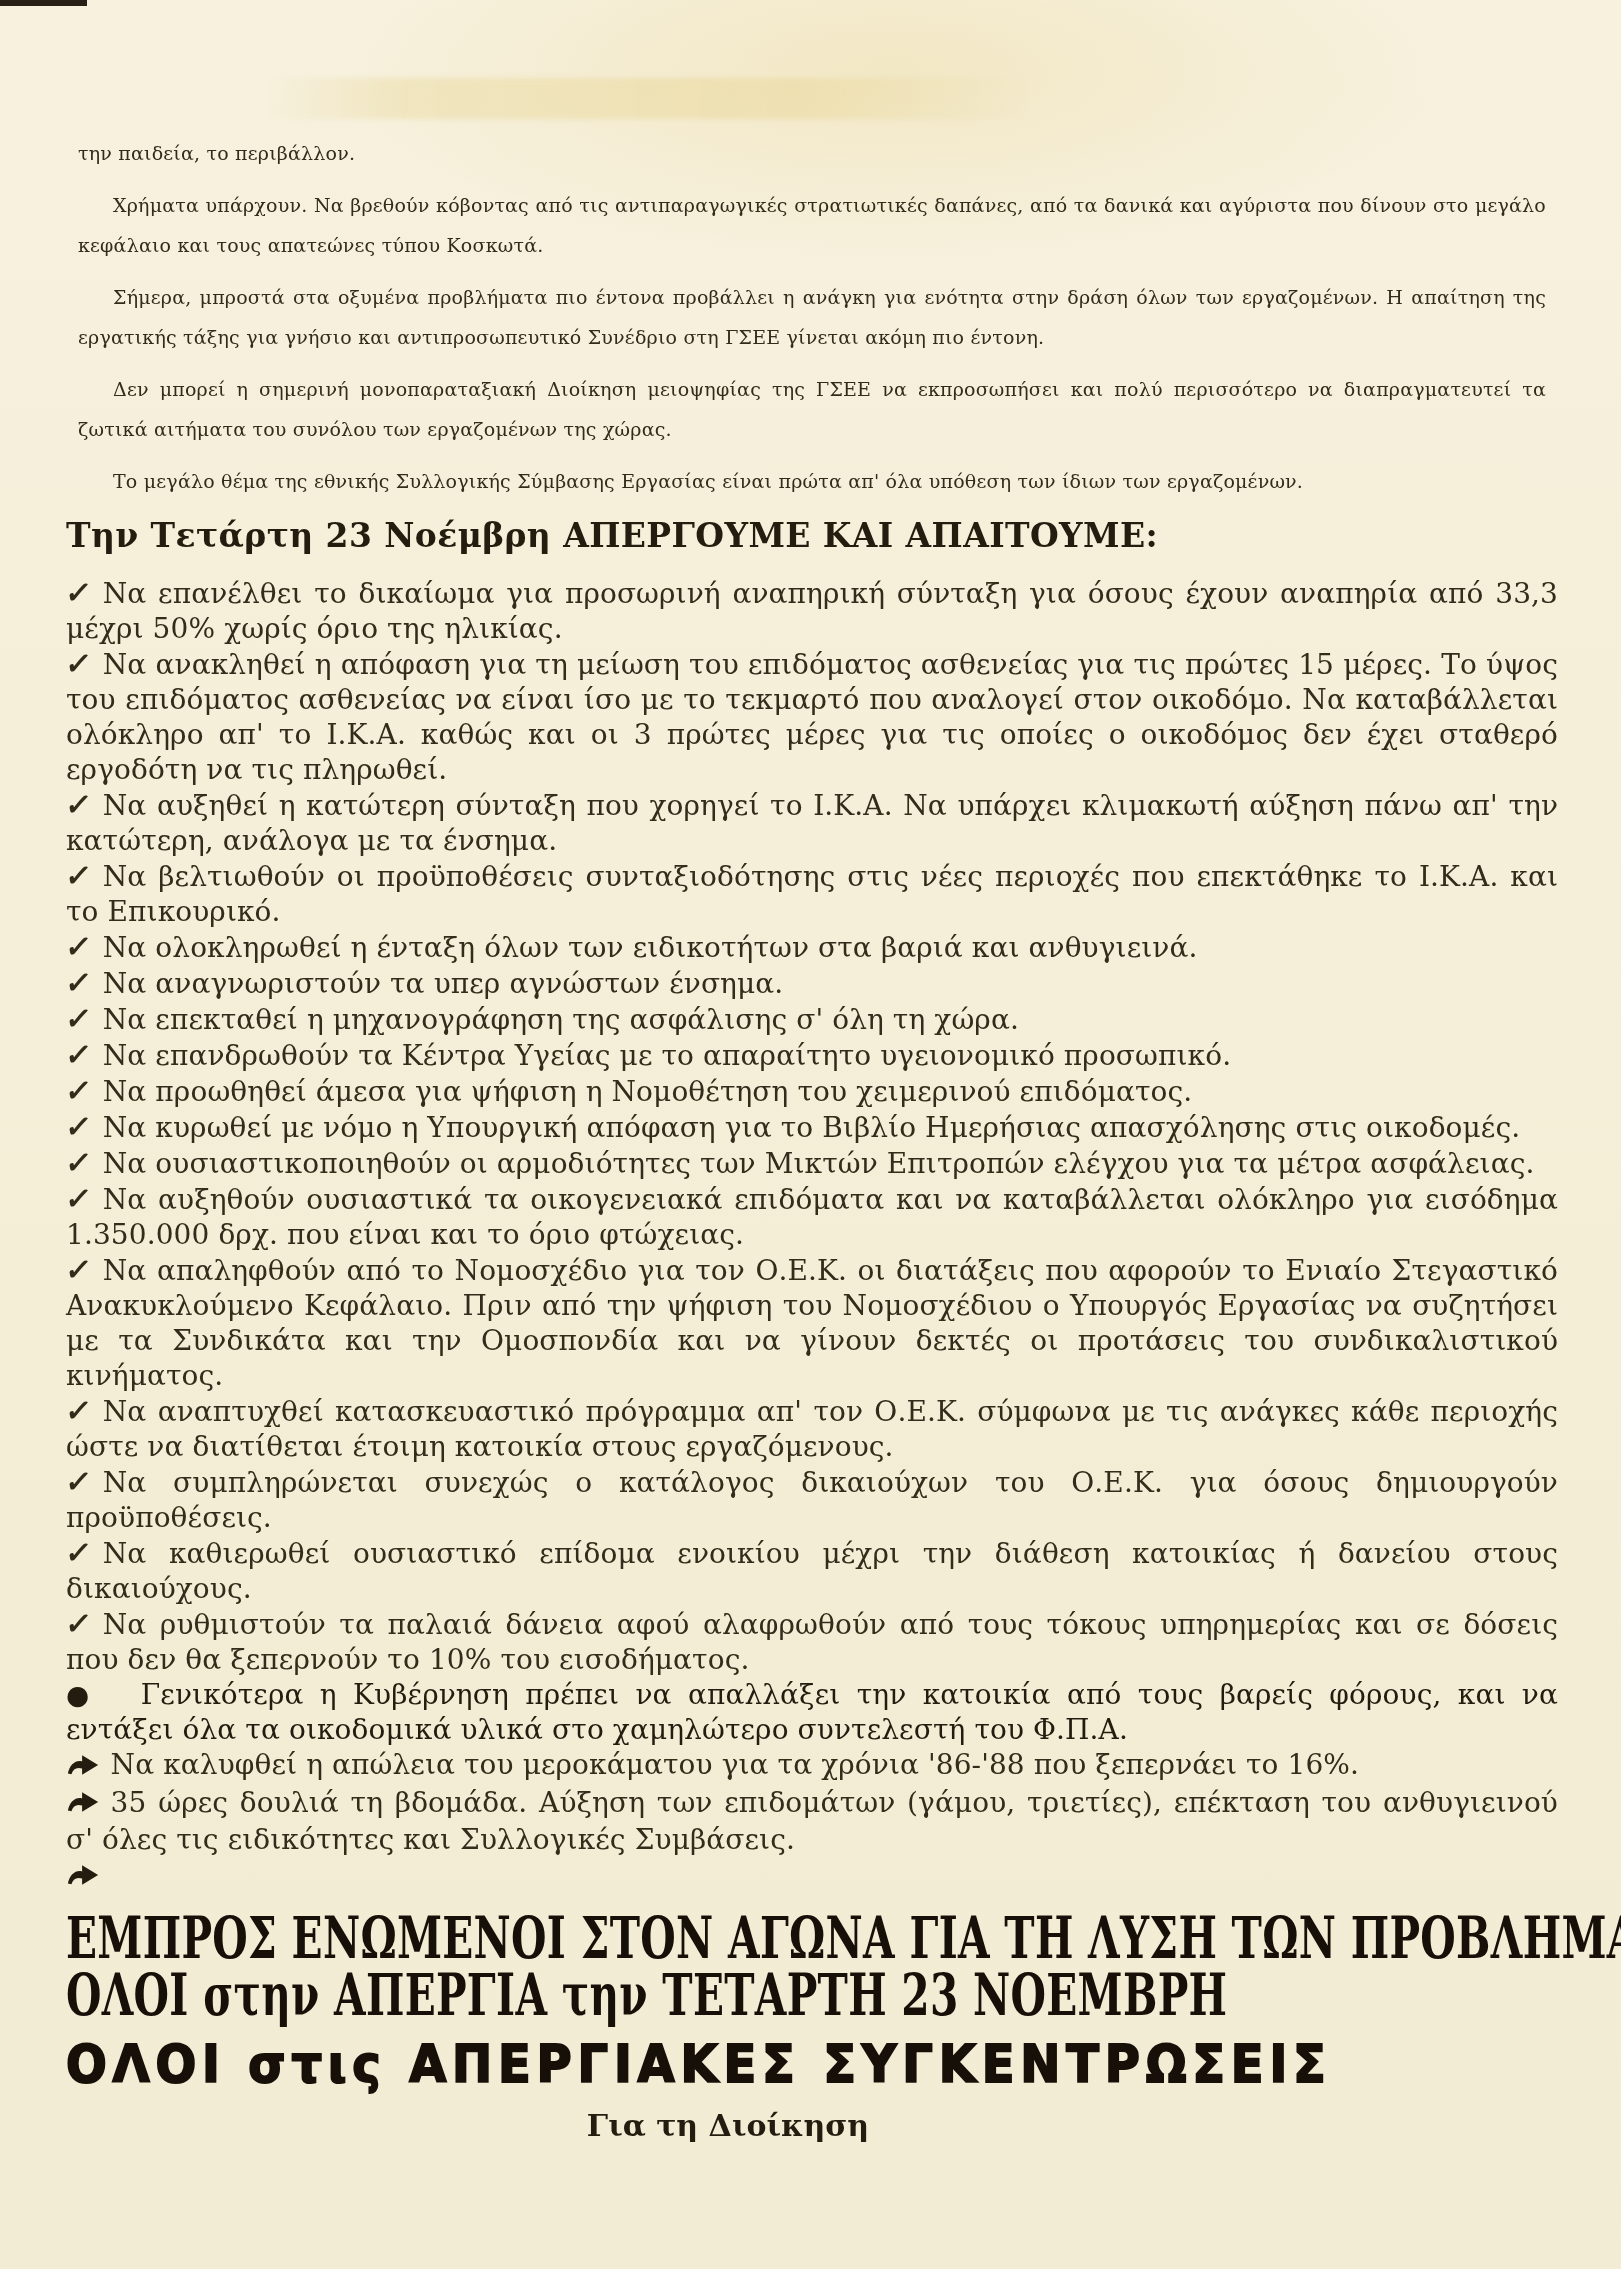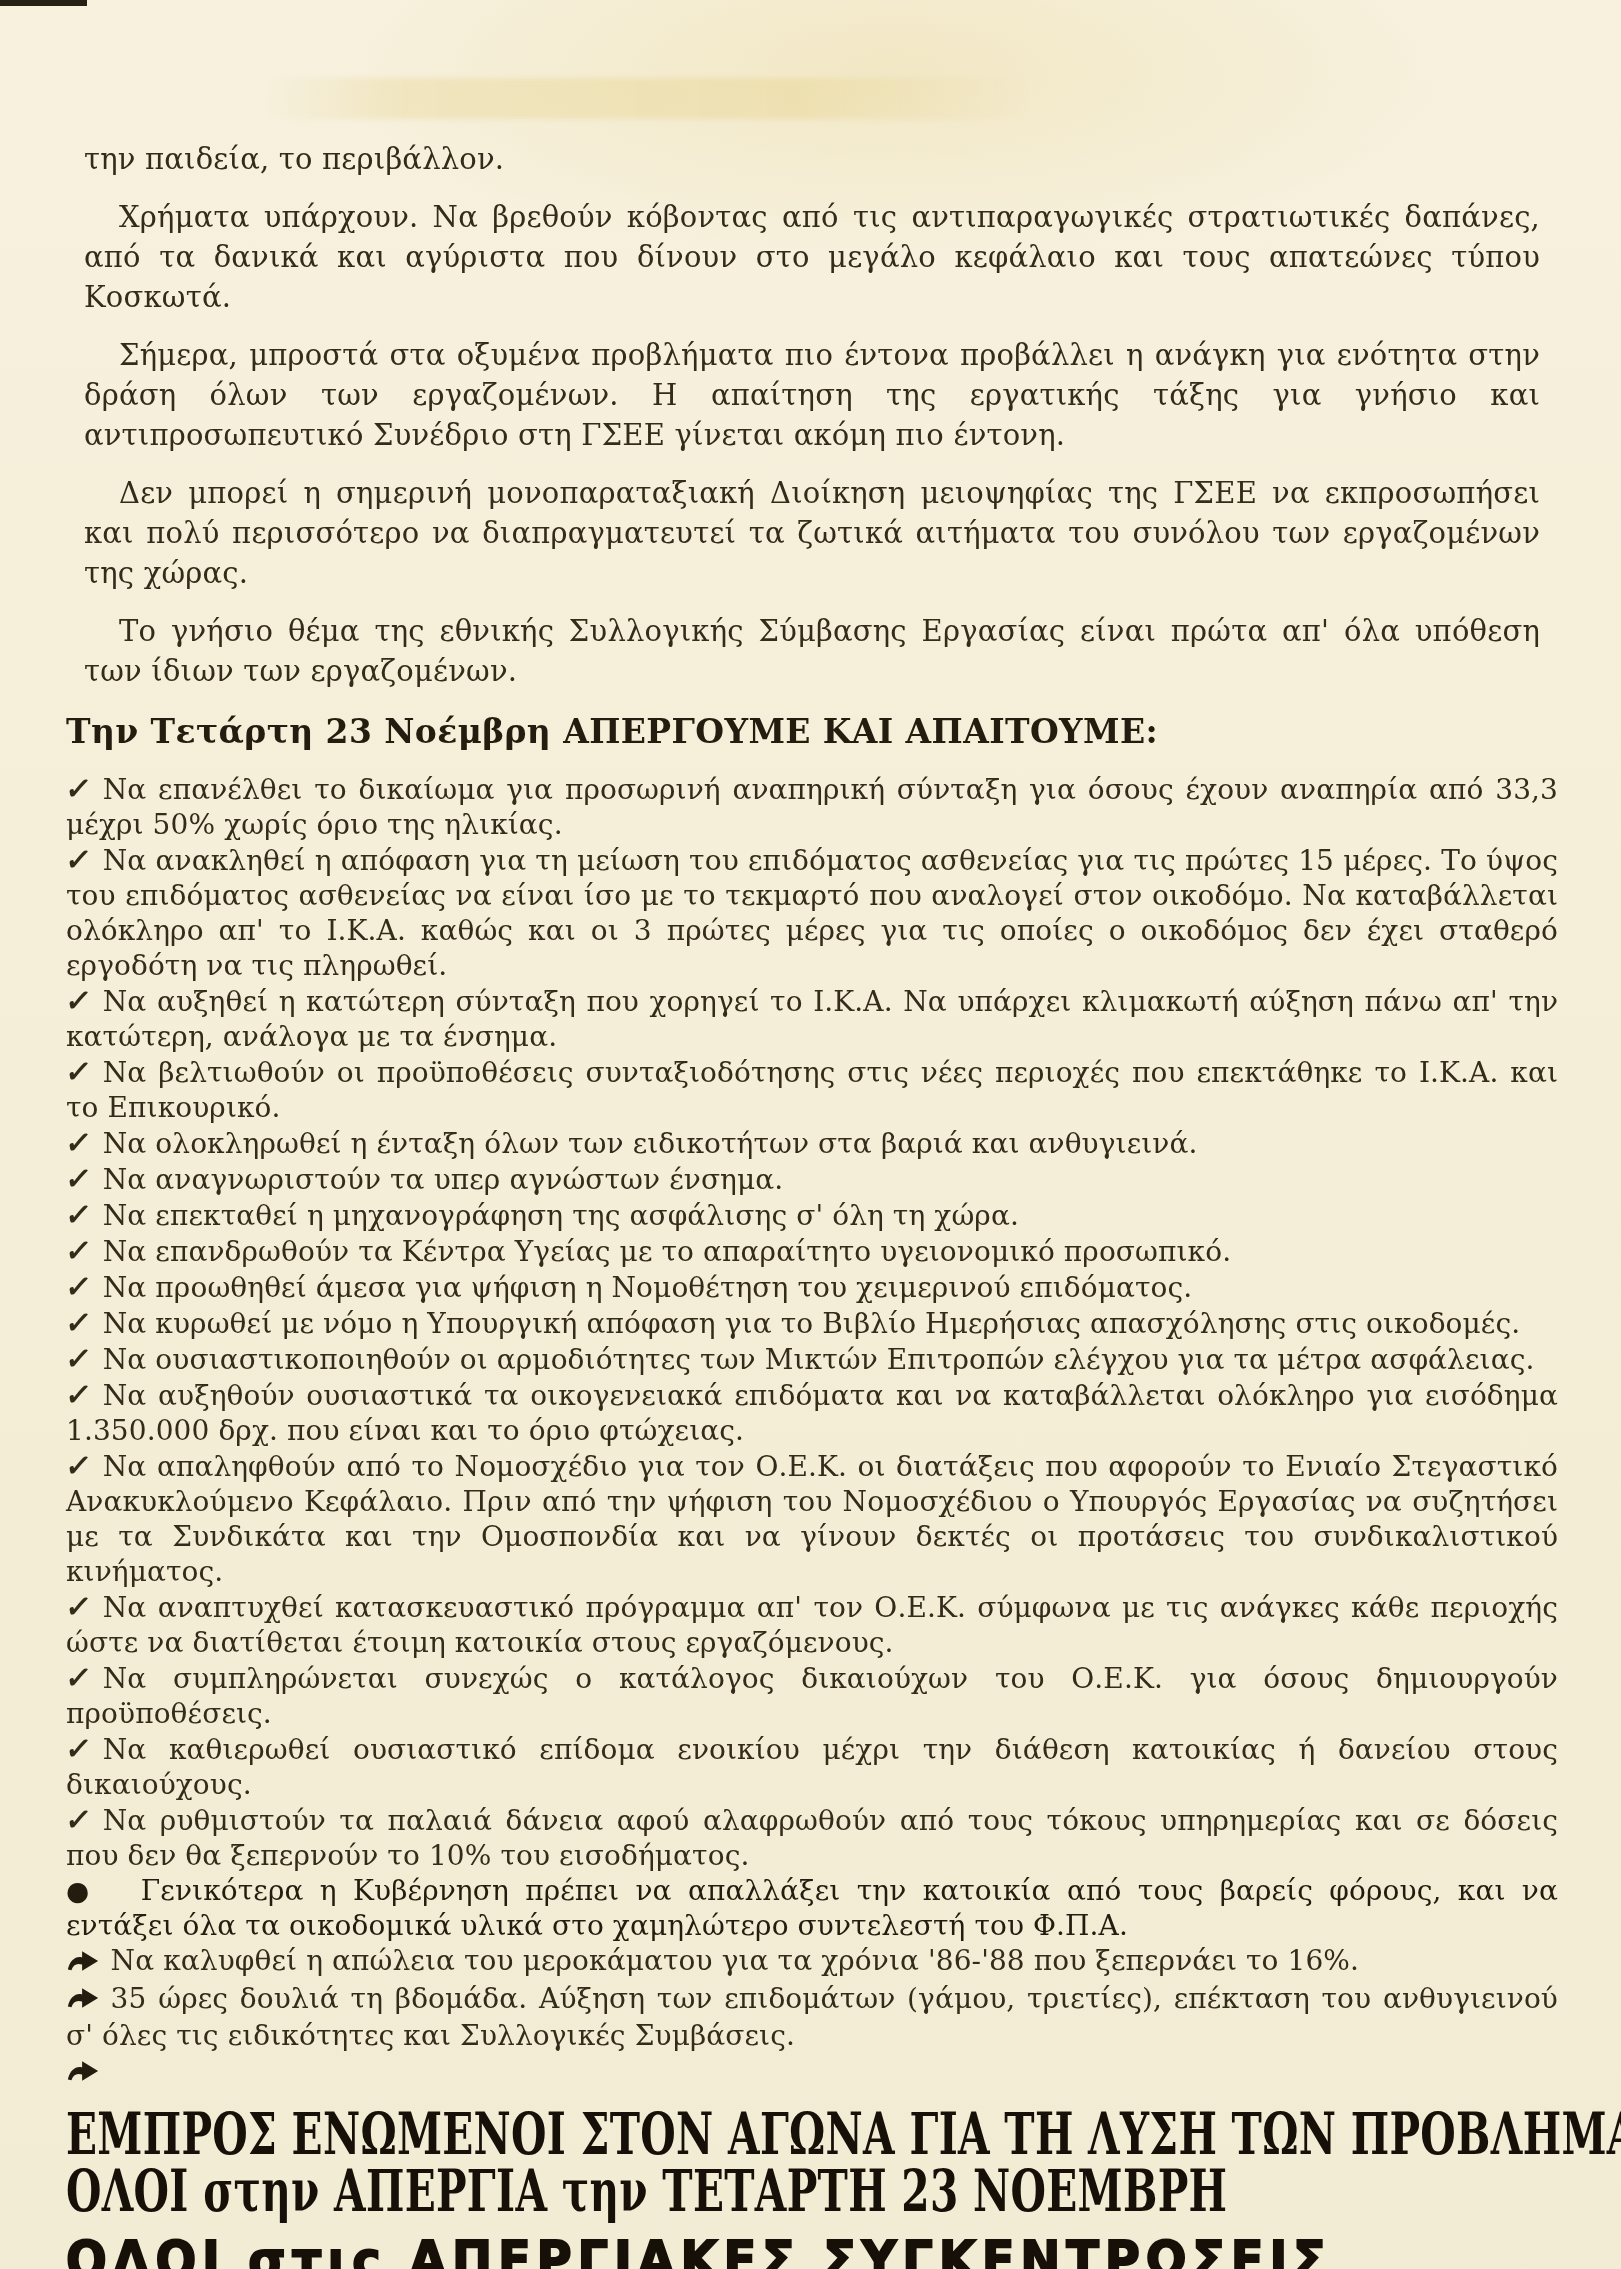--- a/index.html
+++ b/index.html
@@ -21,22 +21,22 @@
     position:absolute; top:0; left:0; width:87px; height:6.2px;
     background:#262017;
   }
   .ghost-smudge {
     position:absolute; top:78px; left:266px; width:763px; height:41px;
     background:linear-gradient(90deg, rgba(226,203,120,0) 0%, rgba(226,203,120,0.28) 18%, rgba(226,203,120,0.30) 70%, rgba(226,203,120,0) 100%);
     filter:blur(2.7px);
     border-radius:8.9px;
   }
   .intro p {
-    margin:18px;
-    font-size:29px;
+    margin:12px;
+    font-size:19px;
     line-height:40px;
     text-align:justify;
     letter-spacing:0.2px;
   }
   .para.indent { text-indent:35px; }
   .para.bold-lead { font-weight:bold; color:#241c0f; }
 
   .strike-heading {
     margin:8.9px 0 16px 0;
     font-size:33px;
@@ -118,21 +118,21 @@
 
 <div class="page">
   <div class="scan-edge"></div>
   <div class="ghost-smudge"></div>
 
   <div class="intro">
     <p class="para">την παιδεία, το περιβάλλον.</p>
     <p class="para indent">Χρήματα υπάρχουν. Να βρεθούν κόβοντας από τις αντιπαραγωγικές στρατιωτικές δαπάνες, από τα δανικά και αγύριστα που δίνουν στο μεγάλο κεφάλαιο και τους απατεώνες τύπου Κοσκωτά.</p>
     <p class="para indent">Σήμερα, μπροστά στα οξυμένα προβλήματα πιο έντονα προβάλλει η ανάγκη για ενότητα στην δράση όλων των εργαζομένων. Η απαίτηση της εργατικής τάξης για γνήσιο και αντιπροσωπευτικό Συνέδριο στη ΓΣΕΕ γίνεται ακόμη πιο έντονη.</p>
     <p class="para indent">Δεν μπορεί η σημερινή μονοπαραταξιακή Διοίκηση μειοψηφίας της ΓΣΕΕ να εκπροσωπήσει και πολύ περισσότερο να διαπραγματευτεί τα ζωτικά αιτήματα του συνόλου των εργαζομένων της χώρας.</p>
-    <p class="para indent">Το γνήσιο θέμα της εθνικής Συλλογικής Σύμβασης Εργασίας είναι πρώτα απ' όλα υπόθεση των ίδιων των εργαζομένων.</p>
+    <p class="para indent">Το μεγάλο θέμα της εθνικής Συλλογικής Σύμβασης Εργασίας είναι πρώτα απ' όλα υπόθεση των ίδιων των εργαζομένων.</p>
   </div>
 
   <div class="strike-heading">Την Τετάρτη 23 Νοέμβρη ΑΠΕΡΓΟΥΜΕ ΚΑΙ ΑΠΑΙΤΟΥΜΕ:</div>
 
   <div class="demands">
     <div class="item"><span class="check">✓</span><span class="txt">Να επανέλθει το δικαίωμα για προσωρινή αναπηρική σύνταξη για όσους έχουν αναπηρία από 33,3 μέχρι 50% χωρίς όριο της ηλικίας.</span></div>
     <div class="item"><span class="check">✓</span><span class="txt">Να ανακληθεί η απόφαση για τη μείωση του επιδόματος ασθενείας για τις πρώτες 15 μέρες. Το ύψος του επιδόματος ασθενείας να είναι ίσο με το τεκμαρτό που αναλογεί στον οικοδόμο. Να καταβάλλεται ολόκληρο απ' το Ι.Κ.Α. καθώς και οι 3 πρώτες μέρες για τις οποίες ο οικοδόμος δεν έχει σταθερό εργοδότη να τις πληρωθεί.</span></div>
     <div class="item"><span class="check">✓</span><span class="txt">Να αυξηθεί η κατώτερη σύνταξη που χορηγεί το Ι.Κ.Α. Να υπάρχει κλιμακωτή αύξηση πάνω απ' την κατώτερη, ανάλογα με τα ένσημα.</span></div>
     <div class="item"><span class="check">✓</span><span class="txt">Να βελτιωθούν οι προϋποθέσεις συνταξιοδότησης στις νέες περιοχές που επεκτάθηκε το Ι.Κ.Α. και το Επικουρικό.</span></div>
     <div class="item"><span class="check">✓</span><span class="txt">Να ολοκληρωθεί η ένταξη όλων των ειδικοτήτων στα βαριά και ανθυγιεινά.</span></div>

